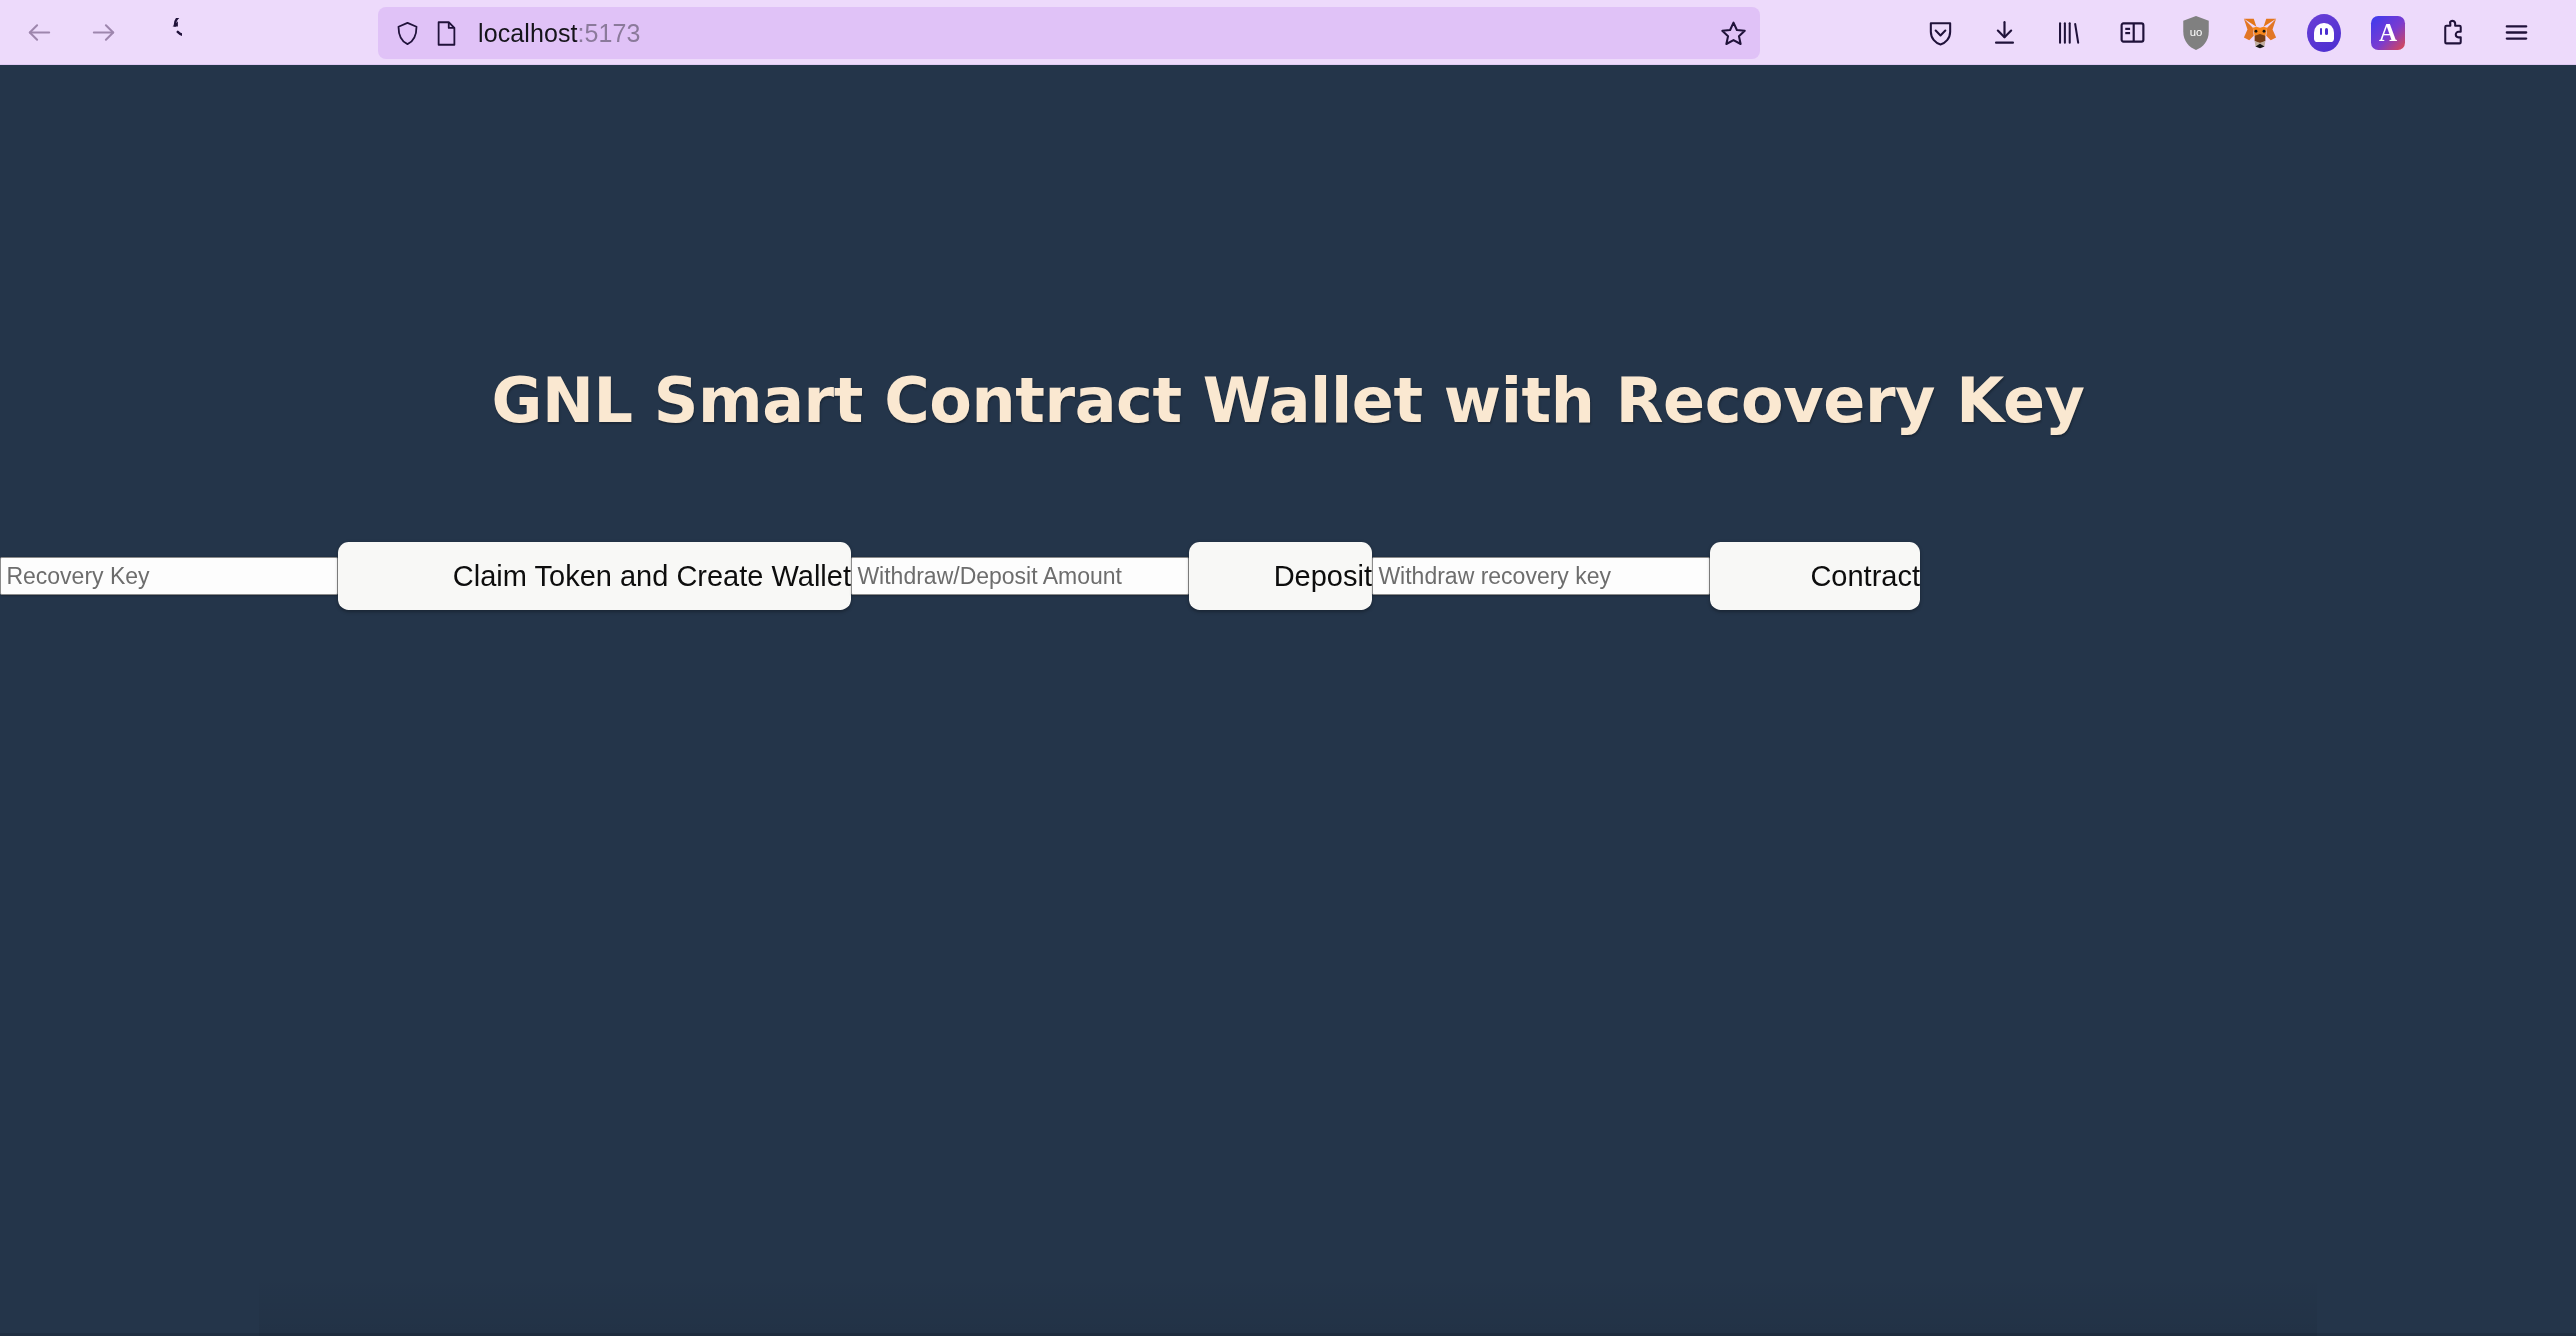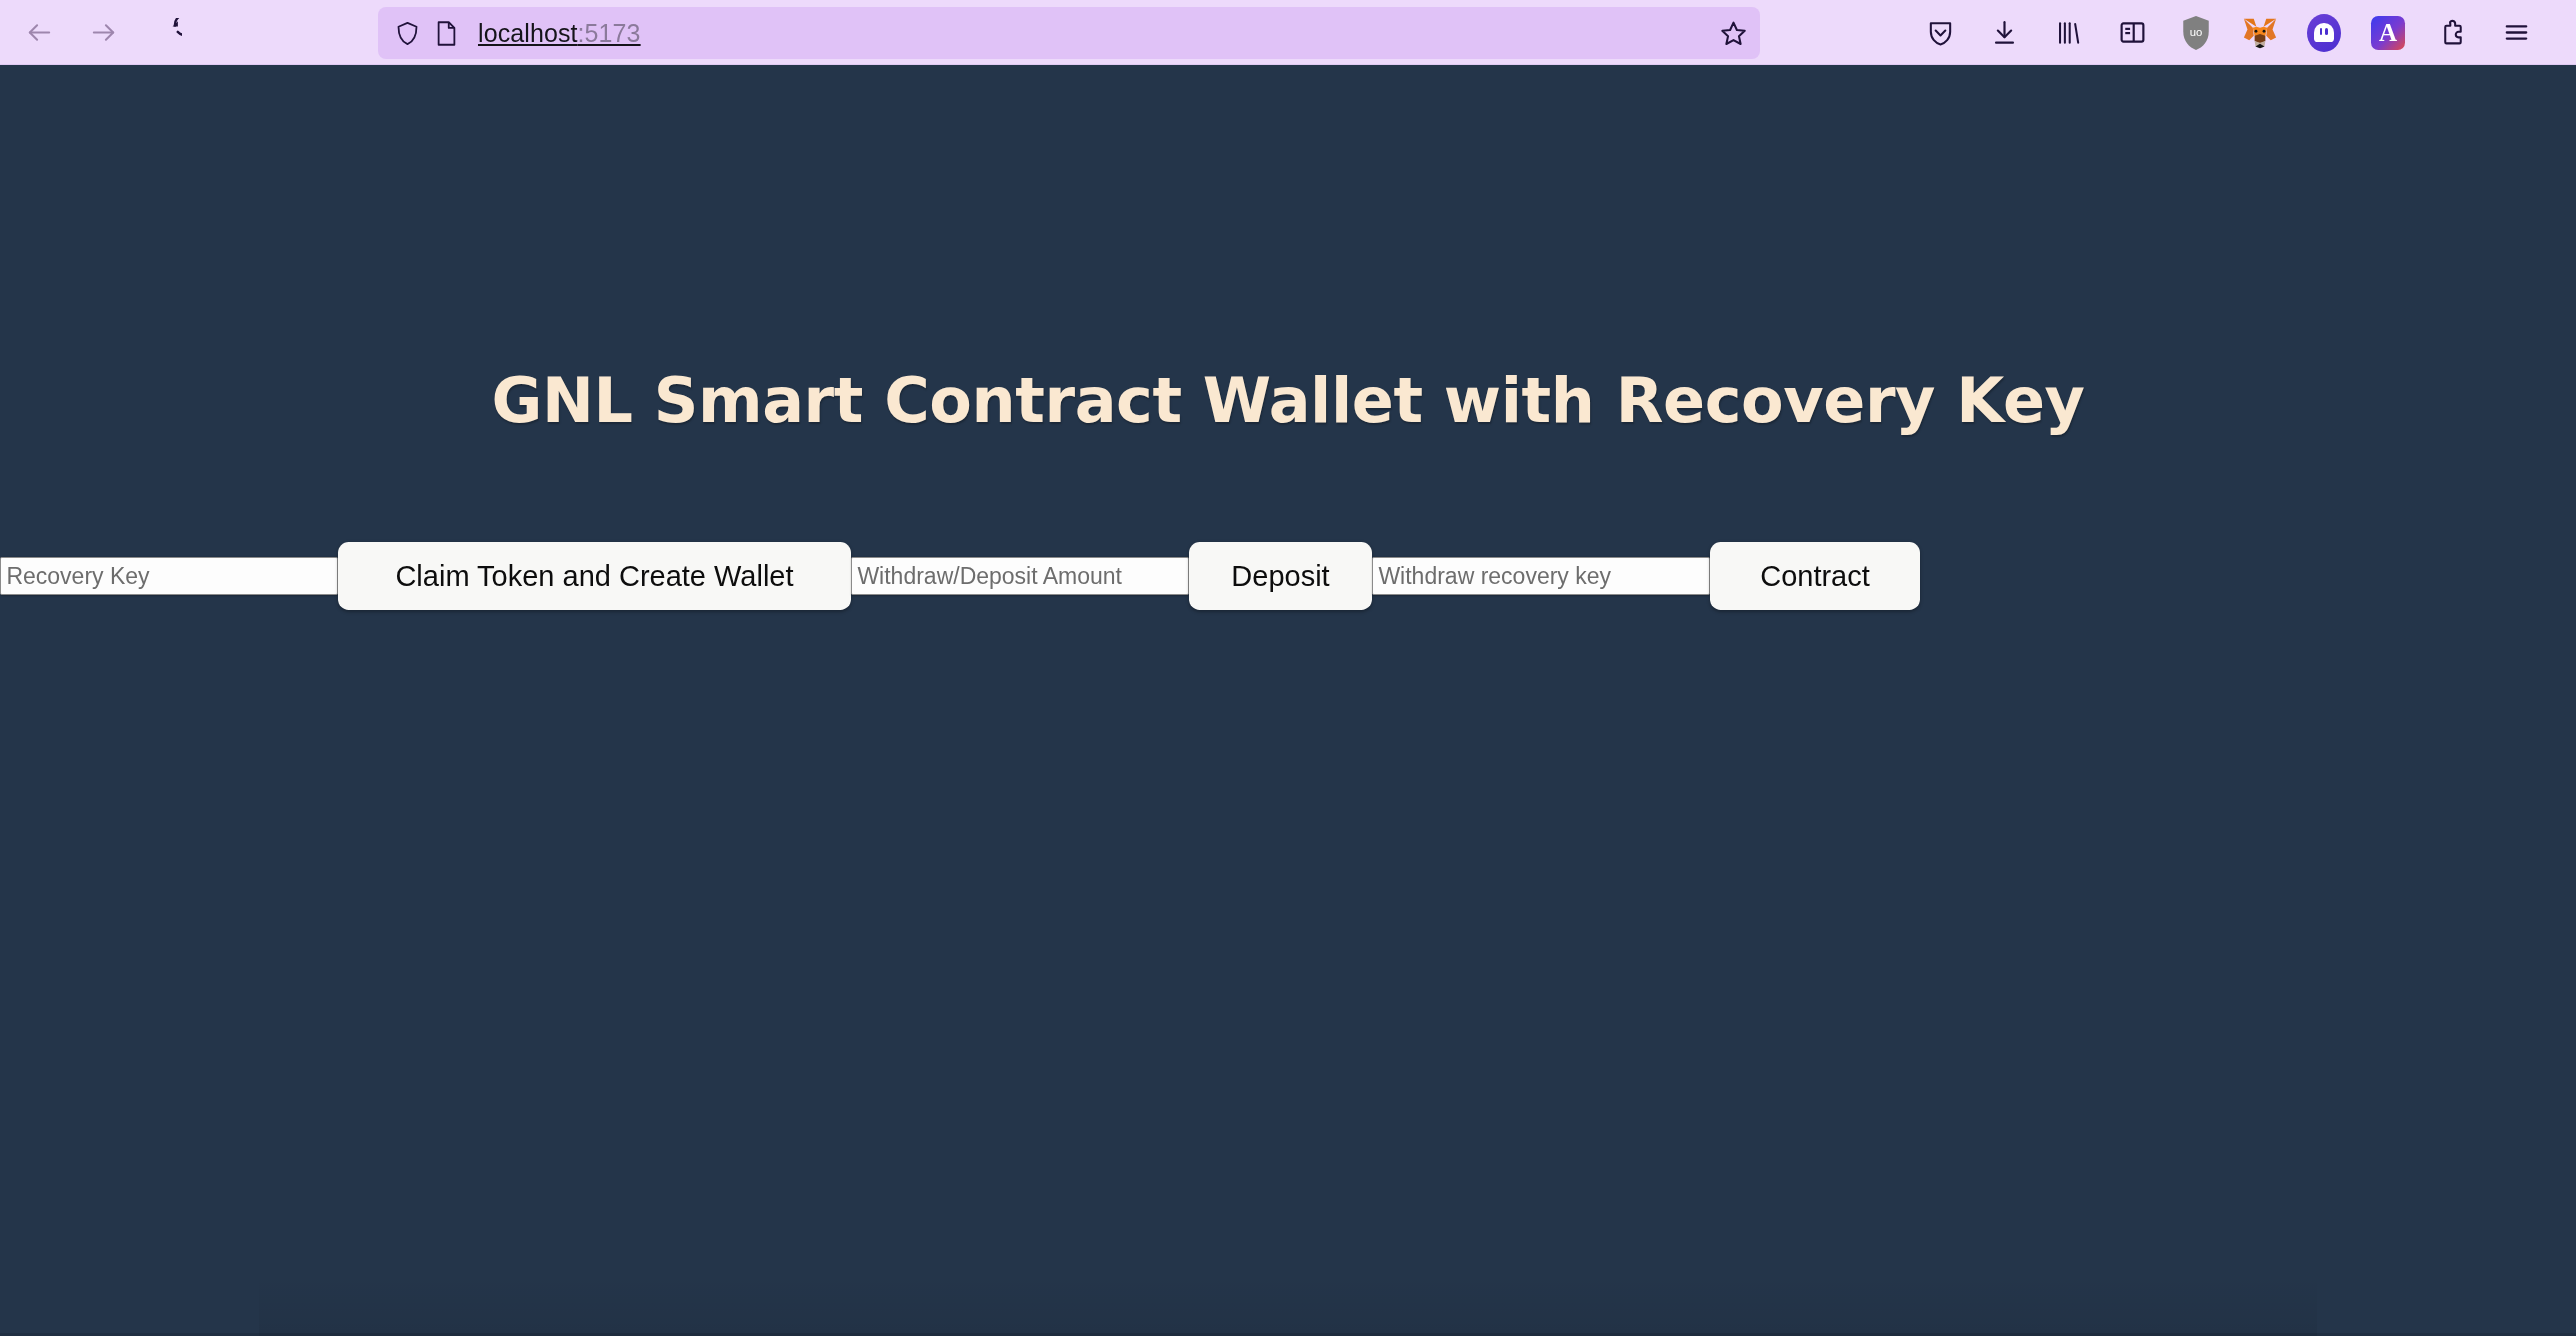--- a/index.html
+++ b/index.html
@@ -52,21 +52,20 @@
   }
   .urlbar .shield { margin-right: 14.3px; display:flex; }
   .urlbar .pageicon { margin-right: 19.7px; display:flex; }
   .urlbar .urltext {
     flex: 1;
     font-size: 25px;
     color: #15141a;
     letter-spacing: 0.1px;
     white-space: nowrap;
     font-family: "Liberation Sans", sans-serif;
-    text-decoration: underline;
   }
   .urlbar .urltext .port { color: #8b7a9b; }
   .urlbar .star { display:flex; cursor:pointer; margin-left: 9px;}
 
   .toolbar-right {
     position: absolute;
     right: 28px; top: 0;
     height: 65px;
     display: flex;
     align-items: center;
@@ -170,20 +169,21 @@
   .btn {
     background: #f8f8f6;
     border: none;
     border-radius: 10.7px;
     color: #0d0d0d;
     font-size: 29px;
     cursor: pointer;
     font-family: "Liberation Sans", sans-serif;
     box-shadow: 0 1.8px 3.6px rgba(0,0,0,0.30);
     padding: 0;
+    text-align: right;
   }
   .btn-claim { width: 513px; height: 68px; }
   .btn-deposit { width: 183px; height: 68px; }
   .btn-withdraw { width: 210px; height: 68px; }
 
   .gap-a { height: 37px; }   
   .gap-b { height: 29px; }   
   .gap-c { height: 35px; }   
   .gap-d { height: 29px; }   
   .gap-e { height: 34px; }   

